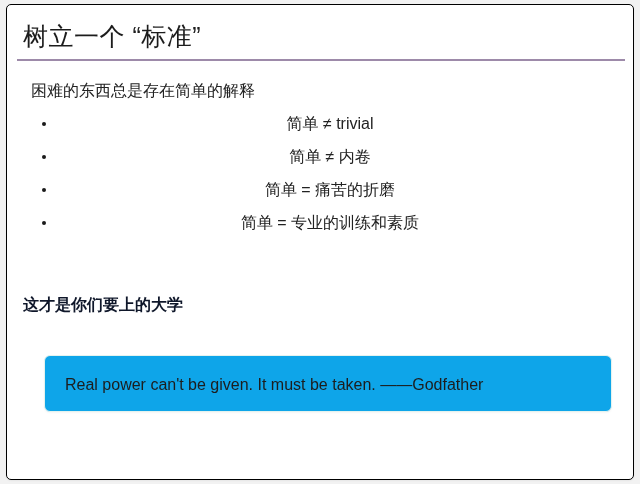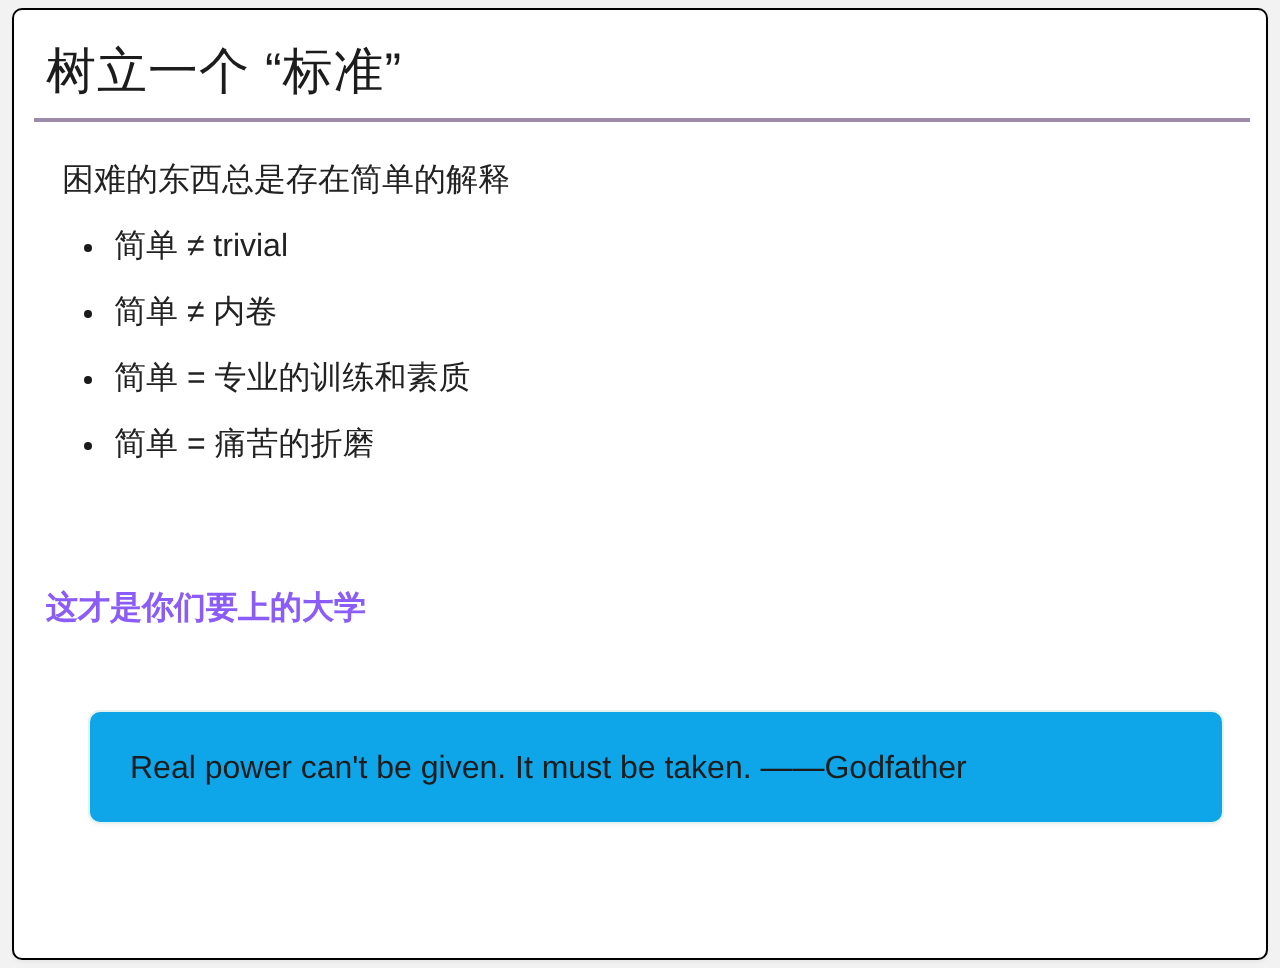--- a/index.html
+++ b/index.html
@@ -54,20 +54,21 @@
     color: #222222;
   }
   #bullet-list {
     position: absolute;
     left: 16px;
     top: 108px;
     margin: 0;
     padding: 0;
     list-style: none;
     width: 580px;
+    text-align: center;
   }
   #bullet-list li {
     position: relative;
     padding-left: 34px;
     font-size: 16px;
     line-height: 22px;
     color: #222222;
     margin-bottom: 11px;
   }
   #bullet-list li .bullet-dot {
@@ -79,21 +80,21 @@
     background: #1a1a1a;
     border-radius: 50%;
   }
   #closing-statement {
     position: absolute;
     left: 16px;
     top: 288px;
     font-size: 16px;
     line-height: 24px;
     font-weight: bold;
-    color: #8b5cf6;
+    color: #0f172a;
   }
   #quote-box {
     position: absolute;
     left: 37px;
     top: 350px;
     width: 568px;
     height: 57px;
     box-sizing: border-box;
     background: #0ea5e9;
     border: 1px solid #e4f3ef;
@@ -125,25 +126,25 @@
     <li>
       <span class="bullet-dot"></span>
       <span>简单 ≠ trivial</span>
     </li>
     <li>
       <span class="bullet-dot"></span>
       <span>简单 ≠ 内卷</span>
     </li>
     <li>
       <span class="bullet-dot"></span>
-      <span>简单 = 专业的训练和素质</span>
+      <span>简单 = 痛苦的折磨</span>
     </li>
     <li>
       <span class="bullet-dot"></span>
-      <span>简单 = 痛苦的折磨</span>
+      <span>简单 = 专业的训练和素质</span>
     </li>
   </ul>
 
   <div id="closing-statement">这才是你们要上的大学</div>
 
   <div id="quote-box">
     <div id="quote-text">Real power can't be given. It must be taken. ——Godfather</div>
   </div>
 
 </div>

